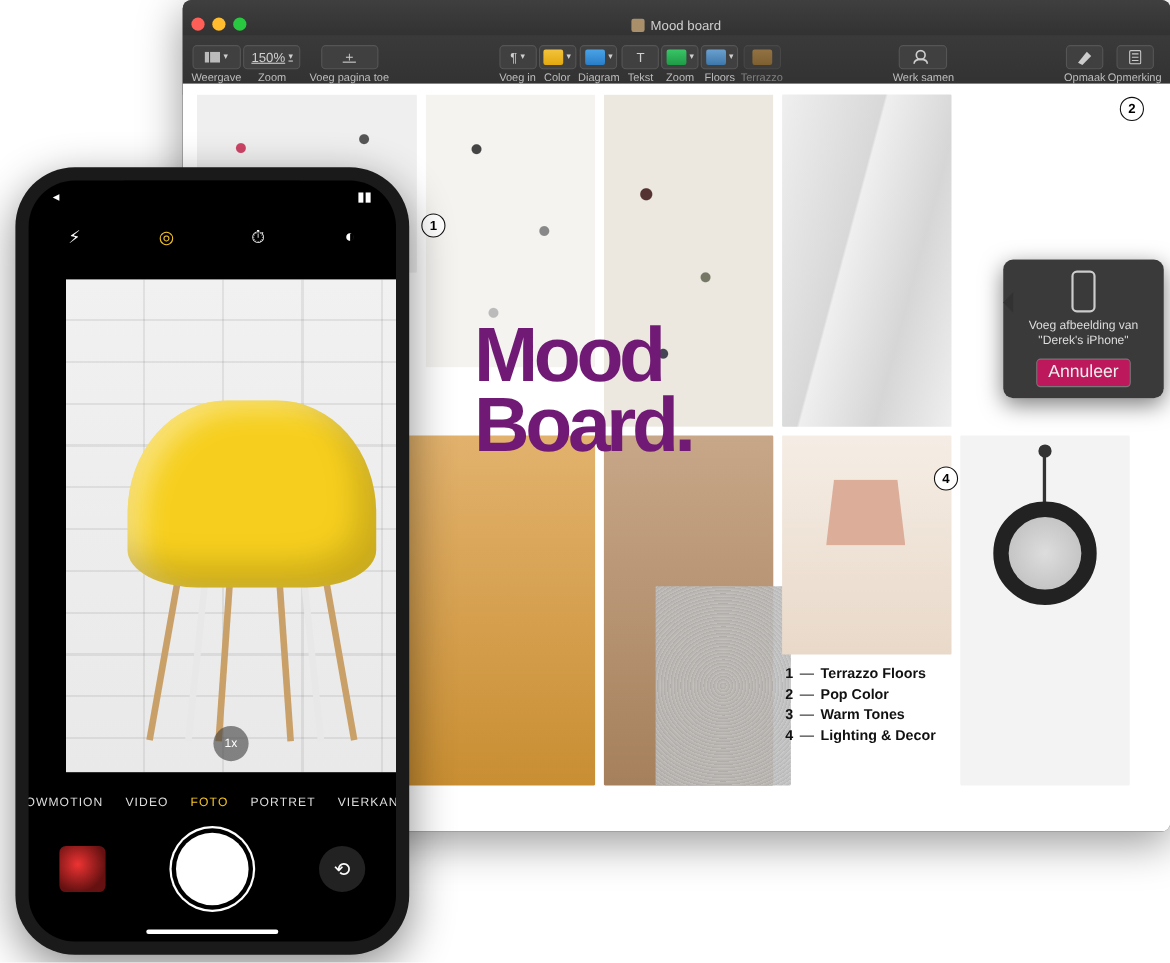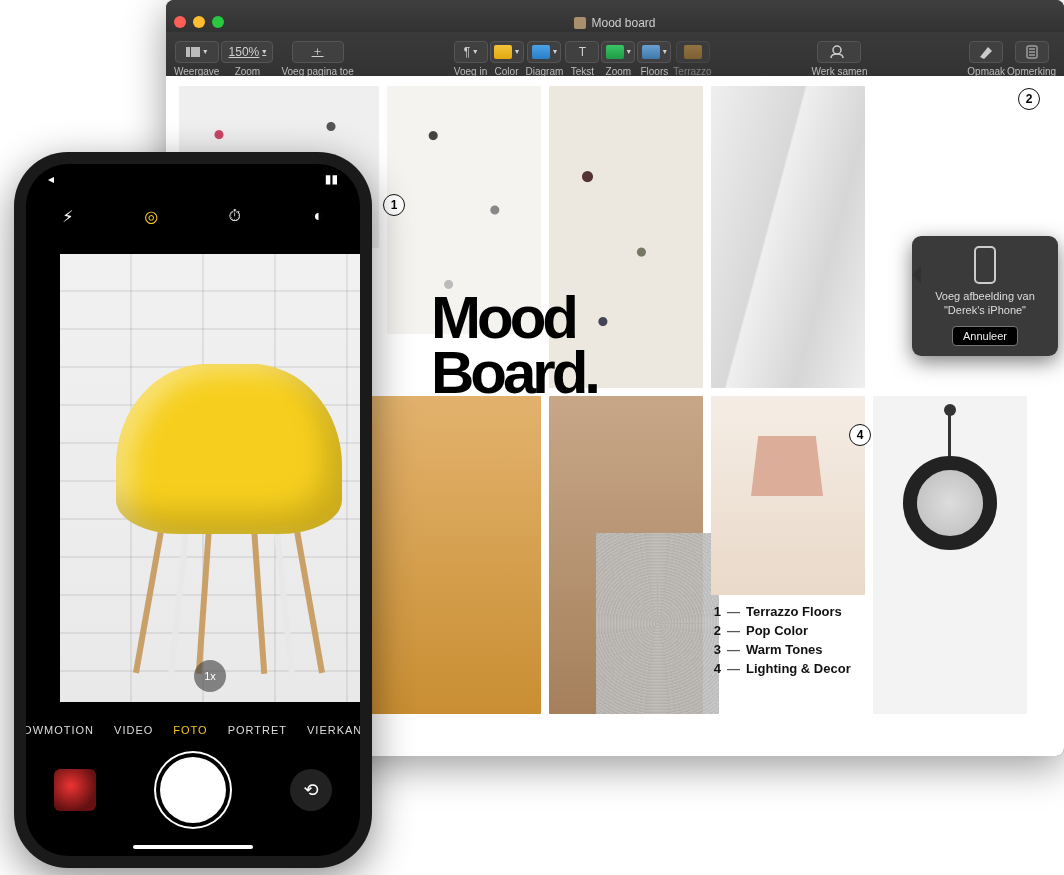--- a/index.html
+++ b/index.html
@@ -108,22 +108,22 @@
 .lamp::after{ content:""; position:absolute; left:40px; top:40px; width:72px; height:60px;
   background:#dcae9a; clip-path: polygon(10% 0,90% 0,100% 100%,0 100%); }
 .mirror-box { left:707px; top:320px; width:154px; height:318px; background:#f3f3f3; }
 .mirror { position:absolute; left:30px; top:60px; width:94px; height:94px; border-radius:50%;
   border:14px solid #222; background:radial-gradient(#ddd,#bbb); }
 .mirror-hang { position:absolute; left:75px; top:14px; width:3px; height:60px; background:#333; }
 .mirror-hook { position:absolute; left:71px; top:8px; width:12px; height:12px; border-radius:50%; background:#333;}
 
 .headline {
   position:absolute; left:265px; top:214px;
-  font-size:60px; font-weight:800; letter-spacing:-4px; line-height: .92;
-  color:#000000;
+  font-size:70px; font-weight:800; letter-spacing:-4px; line-height: .92;
+  color:#701a75;
 }
 .legend {
   position:absolute; left:545px; top:528px; width:154px;
   font-size:13px; font-weight:700; color:#111;
 }
 .legend-row { display:flex; gap:6px; margin-bottom:4px;}
 .legend-row .n { width:10px; text-align:right;}
 .legend-row .d { opacity:.7;}
 .callout {
   position:absolute; width:22px; height:22px; border:1.5px solid #111; border-radius:50%;
@@ -136,22 +136,22 @@
   position:absolute; right:6px; top:160px; width:146px; padding:10px 8px 10px;
   background:rgba(50,50,50,.96); border-radius:9px; color:#ddd; font-size:11px;
   text-align:center; box-shadow:0 6px 20px rgba(0,0,0,.5);
 }
 .popover::before{
   content:""; position:absolute; left:-9px; top:30px; width:0;height:0;
   border:9px solid transparent; border-right-color:rgba(50,50,50,.96);
 }
 .pop-icon { width:22px; height:38px; border:2px solid #ccc; border-radius:5px; margin:0 auto 6px; }
 .pop-line { line-height:1.25; }
-.pop-btn { margin-top:8px; display:inline-block; padding:3px 10px; background:#000000;
-  border:1px solid #777; border-radius:4px; color:#eee; font-size:11px;}
+.pop-btn { margin-top:8px; display:inline-block; padding:3px 10px; background:#be185d;
+  border:1px solid #777; border-radius:4px; color:#eee; font-size:16px;}
 
 
 .iphone {
   position:absolute; left:14px; top:152px; width:358px; height:716px;
   background:#1a1a1a; border-radius:54px; box-shadow:0 12px 40px rgba(0,0,0,.45);
   padding:12px;
 }
 .screen {
   width:100%; height:100%; background:#000; border-radius:42px; overflow:hidden; position:relative;
 }

